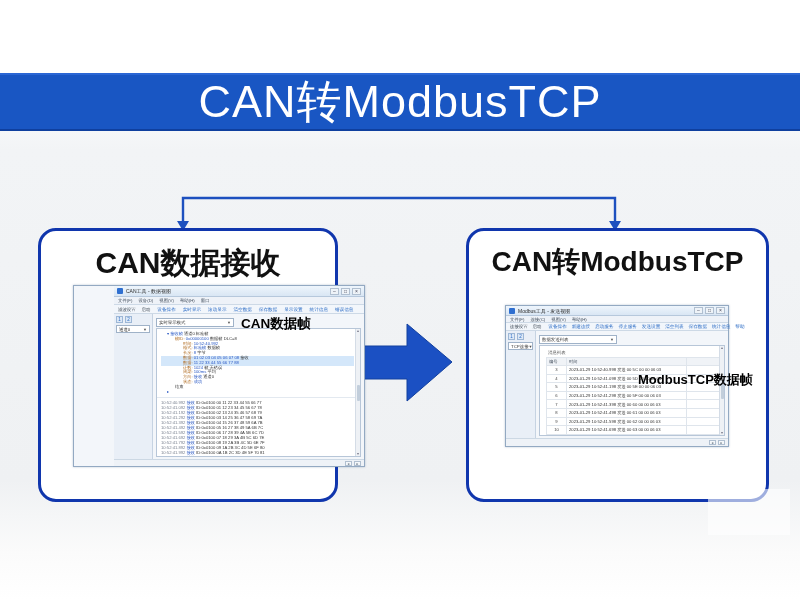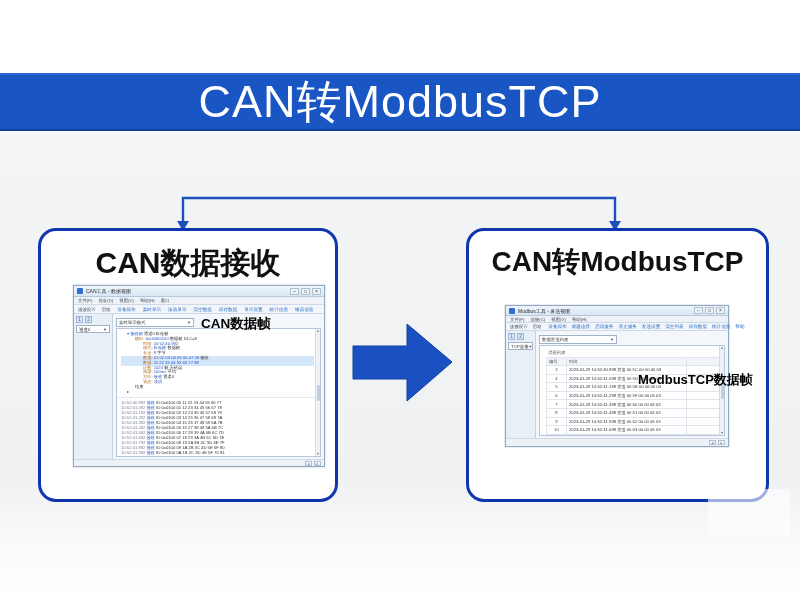--- a/index.html
+++ b/index.html
@@ -97,21 +97,21 @@
     <path d="M183,224 L183,198 L615,198 L615,224" fill="none" stroke="#1d50bf" stroke-width="2.4"></path>
     <polygon points="177,221 189,221 183,231" fill="#1d50bf"></polygon>
     <polygon points="609,221 621,221 615,231" fill="#1d50bf"></polygon>
     <polygon points="353,346 407,346 407,324 452,362 407,401 407,379 353,379" fill="#1b50c3" stroke="#12409f" stroke-width="1"></polygon>
   </svg>
 
   <div class="panel left">
     <div class="panel-title">CAN数据接收</div>
   </div>
 
-  <div class="win l" style="left:73px;top:285px;width:250px;height:180px;position:absolute;">
+  <div class="win l" style="left:73px;top:285px;width:250px;height:180px;position:absolute;padding-left:40px;">
     <div class="titlebar">
       <span class="appicon"></span>
       <span class="wtitle">CAN工具 - 数据视图</span>
       <span class="winbtns">
         <span class="winbtn">–</span>
         <span class="winbtn">□</span>
         <span class="winbtn">×</span>
       </span>
     </div>
     <div class="menurow">

